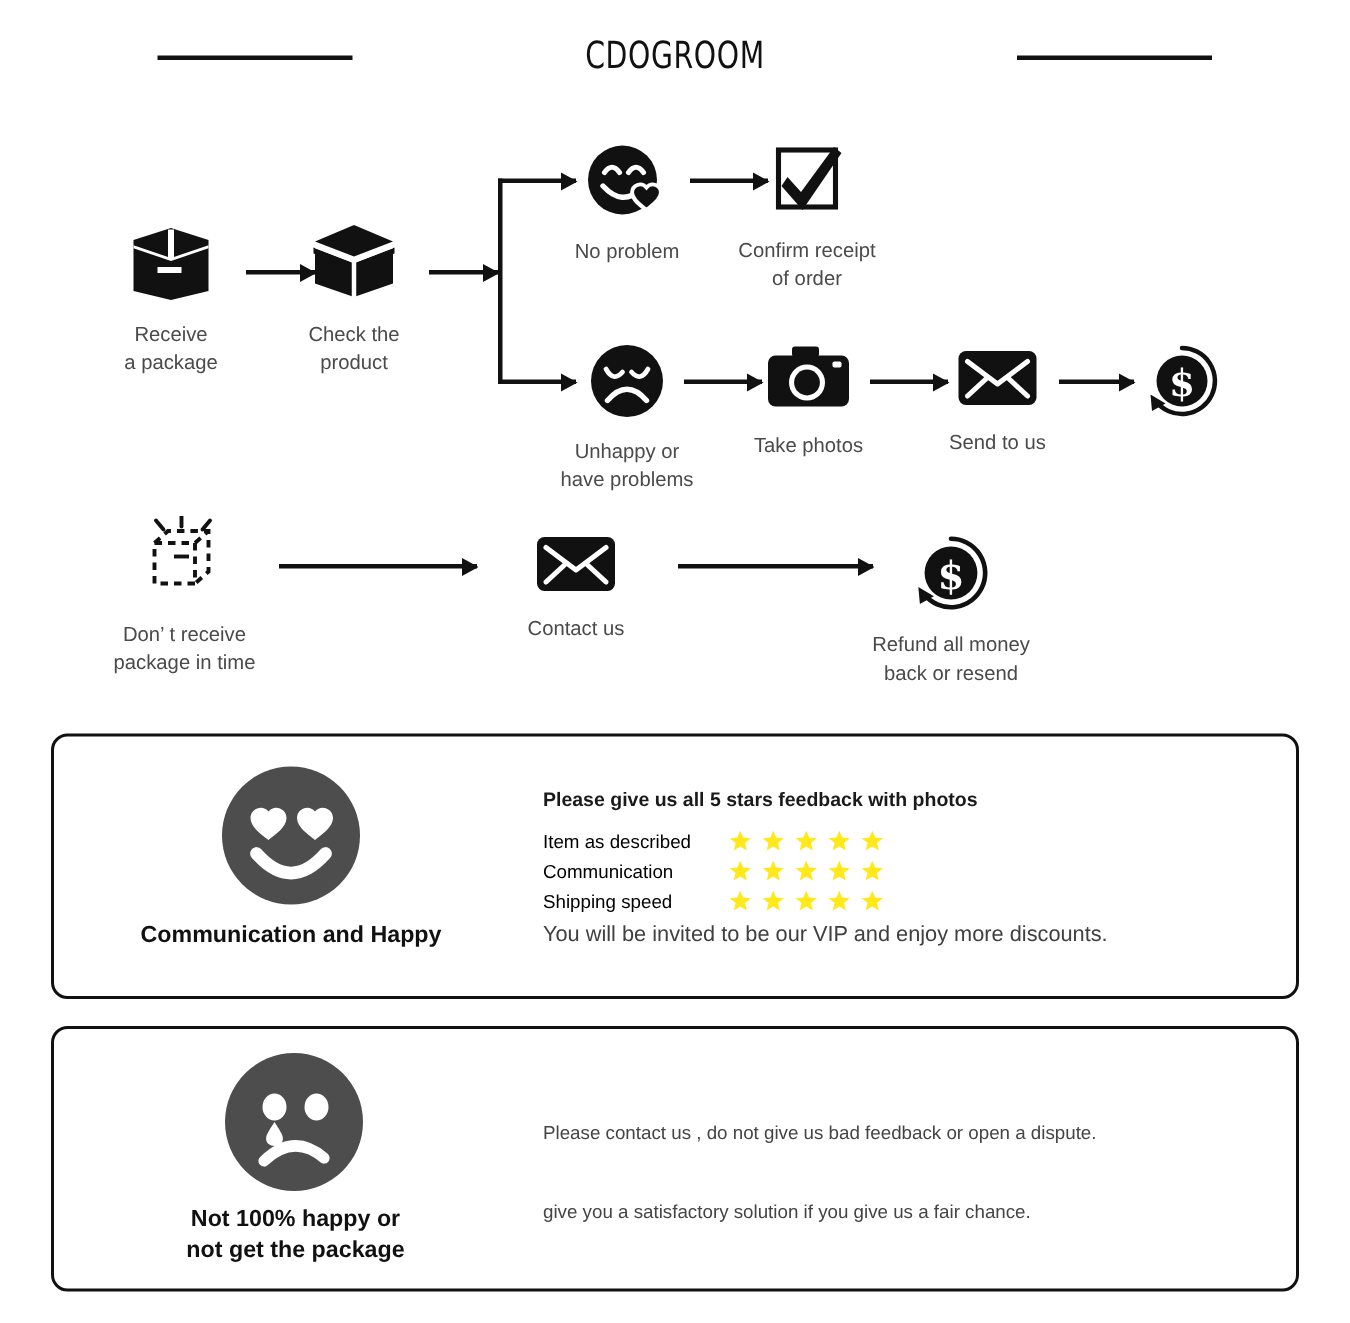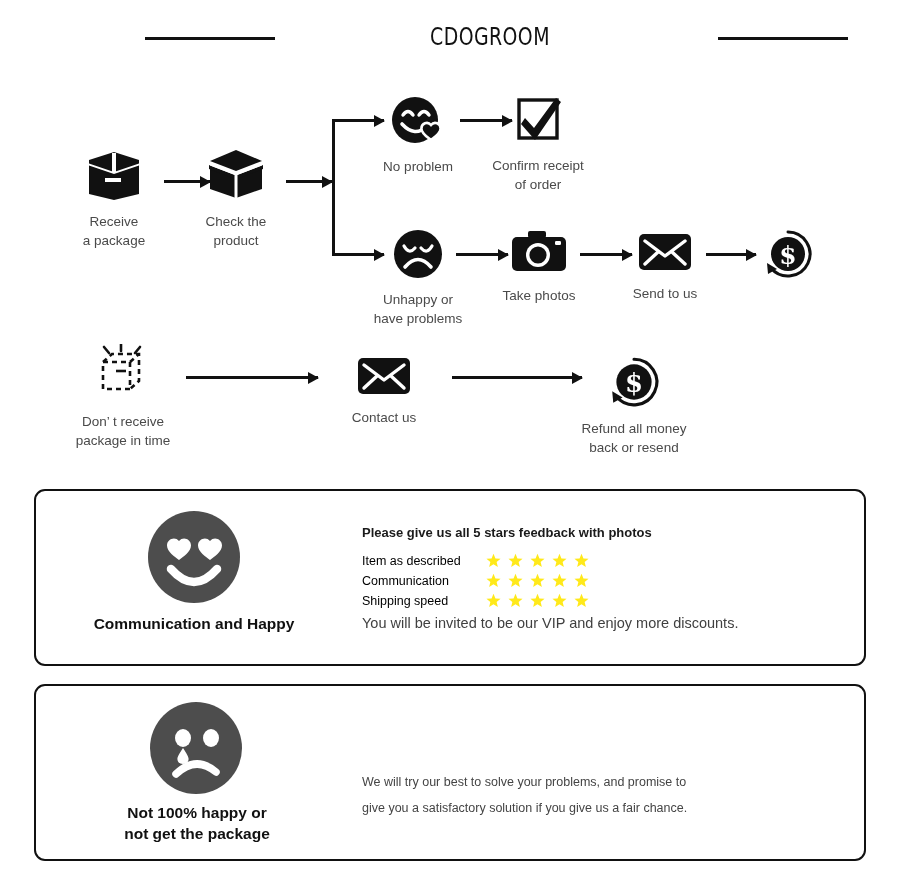--- a/index.html
+++ b/index.html
@@ -2,21 +2,21 @@
 <html><head>
 <meta charset="utf-8">
 <style>
   html,body{margin:0;padding:0;background:#ffffff;}
   body{
     width:900px;height:882px;position:relative;overflow:hidden;
     font-family:"Liberation Sans","DejaVu Sans",sans-serif;
     color:#3a3a3a;
   }
   
-  #header{position:absolute;left:0;top:0;width:804px;height:72px;margin-left:40px;}
+  #header{position:absolute;left:0;top:0;width:804px;height:72px;}
   #header .rule{position:absolute;top:37px;height:3px;background:#111;}
   #rule-left{left:105px;width:130px;}
   #rule-right{left:678px;width:130px;}
   #brand-title{
     position:absolute;left:0;top:22px;width:900px;text-align:center;
     font-size:25px;letter-spacing:.5px;color:#111;
     font-family:"DejaVu Sans Condensed","Liberation Sans",sans-serif;
     transform:scaleX(.84);font-weight:400;
   }
   
@@ -307,15 +307,15 @@
       <circle cx="48" cy="48" r="46" fill="#4d4d4d"></circle>
       <ellipse cx="35" cy="38" rx="8" ry="9" fill="#fff"></ellipse>
       <ellipse cx="63" cy="38" rx="8" ry="9" fill="#fff"></ellipse>
       <path d="M35 48 c-3.2,5.2 -5.6,8.4 -5.6,11 c0,3.1 2.5,5 5.6,5 c3.1,0 5.6,-1.9 5.6,-5 c0,-2.6 -2.4,-5.8 -5.6,-11 z" fill="#fff"></path>
       <path d="M28 74 q20 -19 40 -2" stroke="#fff" stroke-width="7.5" fill="none" stroke-linecap="round"></path>
     </svg>
   </div>
   <div class="panel-title" style="left:48px;top:116px;width:226px;">Not 100% happy or
 not get the package</div>
 
-  <div class="para-line" style="left:326px;top:89px;">We will try our best to solve your problems, and promise to</div>
+  <div class="para-line" style="left:326px;top:62px;">Please contact us , do not give us bad feedback or open a dispute.</div>
   <div class="para-line" style="left:326px;top:115px;">give you a satisfactory solution if you give us a fair chance.</div>
 </div>
 
 </body></html>

